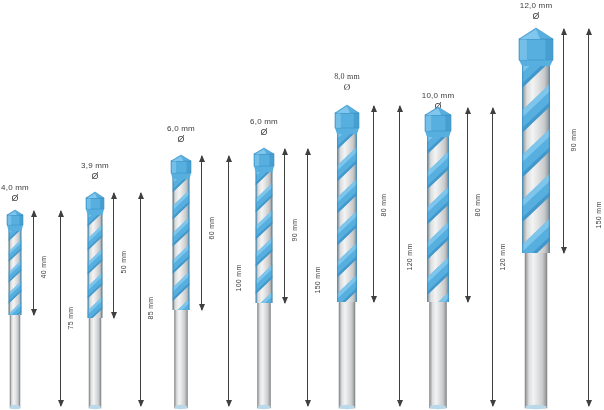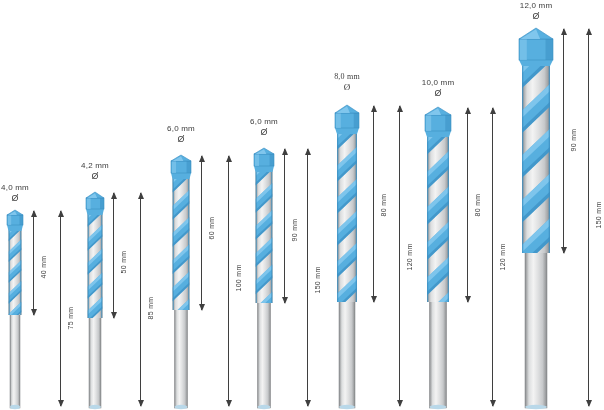--- a/index.html
+++ b/index.html
@@ -89,21 +89,21 @@
         <polygon points="5.5,7 12,3.2 13.92,7" fill="#85C9EE" opacity="0.9"></polygon>
       </svg>
     <div class="dim-arrow" style="left: 33px; top: 211px; height: 104px;"></div>
     <div class="vlabel" style="left: 43px; top: 267px;">40 mm</div>
     <div class="dim-arrow" style="left: 60px; top: 211px; height: 195px;"></div>
     <div class="vlabel" style="left: 70px; top: 318px;">75 mm</div>
   </div>
 
   <div class="bit-group">
     <div class="dia-label" style="left: 63px; top: 161px;">
-      <div>4,2 mm</div>
+      <div>3,9 mm</div>
       <div class="dia-sym">Ø</div>
     </div>
     <svg class="bit-art" width="26" height="222" viewBox="0 0 26 222" style="left: 82px; top: 190px;">
         <defs>
     <linearGradient id="steel1" x1="0" y1="0" x2="1" y2="0">
       <stop offset="0" stop-color="#8A8C8E"></stop>
             <stop offset="0.18" stop-color="#dcdedf"></stop>
       <stop offset="0.38" stop-color="#F3F3F3"></stop>
             <stop offset="0.58" stop-color="#e0e1e2"></stop>
       <stop offset="0.8" stop-color="#C7C9CB"></stop>
@@ -325,21 +325,21 @@
         <polygon points="4,10 16,2 28,10" fill="#57AFDF" stroke="#3B8FC2" stroke-width="0.6"></polygon>
         <polygon points="5.5,10 16,3.2 18.88,10" fill="#85C9EE" opacity="0.9"></polygon>
       </svg>
     <div class="dim-arrow" style="left: 373px; top: 106px; height: 196px;"></div>
     <div class="vlabel" style="left: 383px; top: 205px;">80 mm</div>
     <div class="dim-arrow" style="left: 399px; top: 106px; height: 300px;"></div>
     <div class="vlabel" style="left: 409px; top: 257px;">120 mm</div>
   </div>
 
   <div class="bit-group">
-    <div class="dia-label" style="left: 406px; top: 78px;">
+    <div class="dia-label" style="left: 406px; top: 91px;">
       <div>10,0 mm</div>
       <div class="dia-sym">Ø</div>
     </div>
     <svg class="bit-art" width="34" height="307" viewBox="0 0 34 307" style="left: 421px; top: 105px;">
         <defs>
     <linearGradient id="steel5" x1="0" y1="0" x2="1" y2="0">
       <stop offset="0" stop-color="#8A8C8E"></stop>
             <stop offset="0.18" stop-color="#dcdedf"></stop>
       <stop offset="0.38" stop-color="#F3F3F3"></stop>
             <stop offset="0.58" stop-color="#e0e1e2"></stop>

